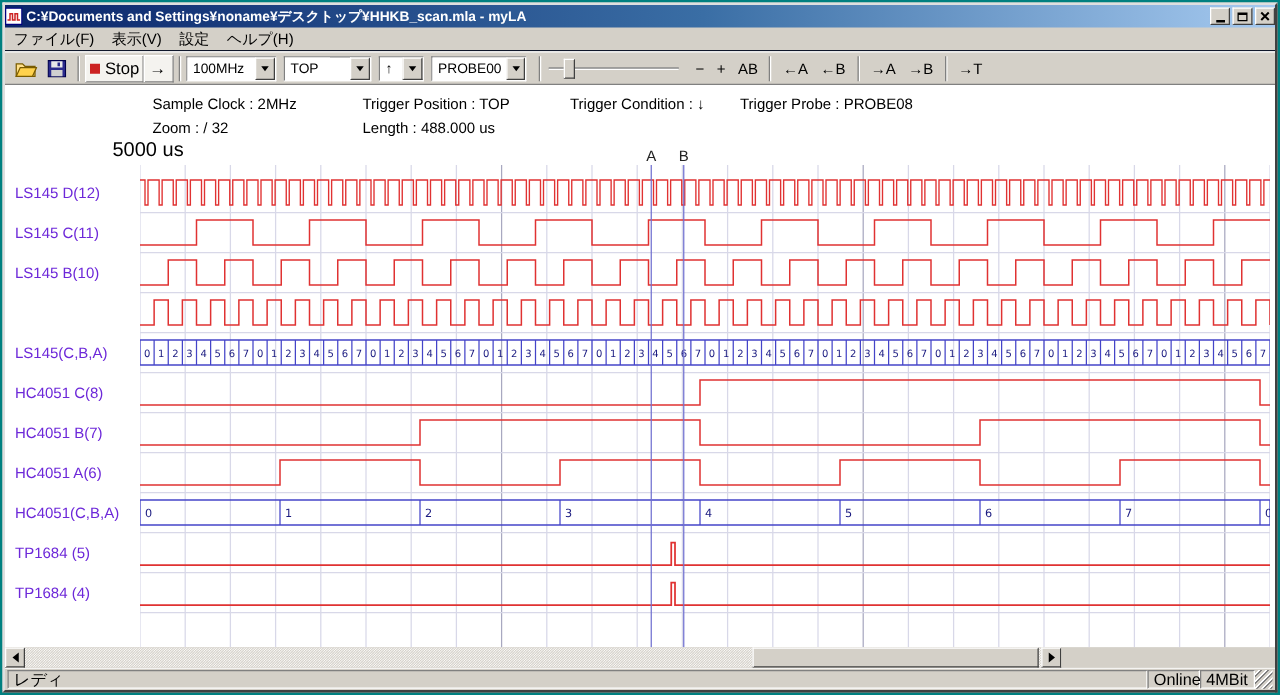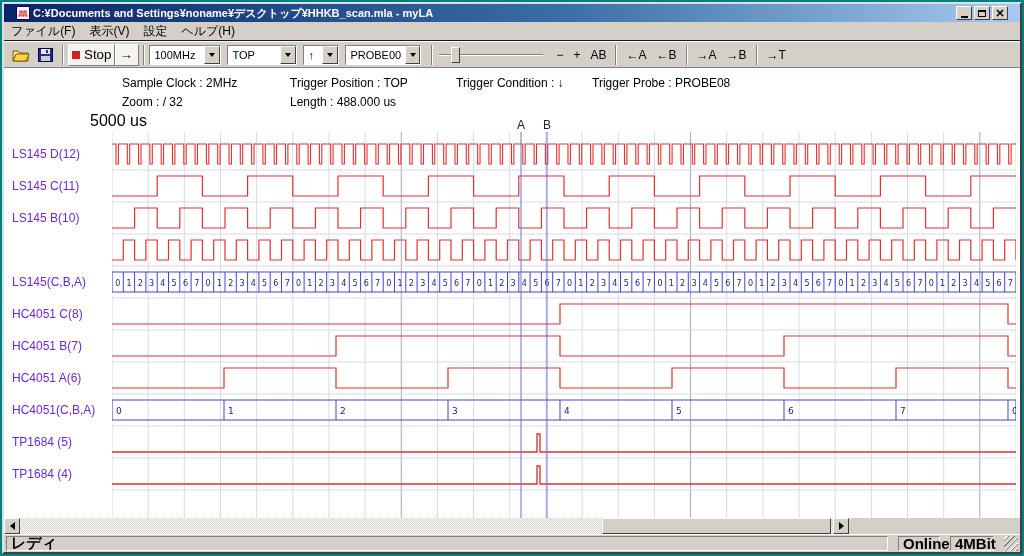--- a/index.html
+++ b/index.html
@@ -1,21 +1,21 @@
 <!DOCTYPE html>
 <html><head>
 <meta charset="utf-8">
 <style>
   *{margin:0;padding:0;box-sizing:border-box;}
   html,body{width:1024px;height:556px;overflow:hidden;}
   body{background:#008080;font-family:"Liberation Sans","DejaVu Sans",sans-serif;position:relative;}
   .window{position:absolute;left:2px;top:2px;width:1020px;height:552px;background:#d4d0c8;
     border:2px solid;border-color:#dfdfdf #404040 #404040 #dfdfdf;display:flex;flex-direction:column;}
   
-  .titlebar{height:18px;background:linear-gradient(90deg,#0a246a,#3a6ea5 55%,#a6caf0);display:flex;align-items:center;padding:0 12px;flex:0 0 auto;}
+  .titlebar{height:18px;background:linear-gradient(90deg,#0a246a,#3a6ea5 55%,#a6caf0);display:flex;align-items:center;padding:0 0;flex:0 0 auto;}
   .app-icon{width:14px;height:14px;margin-right:3px;flex:0 0 auto;}
   .title-text{color:#fff;font-size:11px;font-weight:bold;white-space:nowrap;overflow:hidden;flex:1;}
   .win-btns{display:flex;gap:2px;flex:0 0 auto;}
   .wbtn{width:16px;height:14px;background:#d4d0c8;border:1px solid;border-color:#ffffff #404040 #404040 #ffffff;
     display:flex;align-items:center;justify-content:center;padding:0;}
   .glyph-min{width:7px;height:2px;background:#000;margin-top:7px;}
   .glyph-max{width:8px;height:7px;border:1px solid #000;border-top:2px solid #000;}
   
   .menubar{height:19px;display:flex;align-items:center;padding-left:0;font-size:12px;border-bottom:1px solid #0f172a;flex:0 0 auto;}
   .menu-item{padding:2px 7px;}
@@ -47,21 +47,21 @@
     background-image:linear-gradient(45deg,#fff 25%,transparent 25%,transparent 75%,#fff 75%),linear-gradient(45deg,#fff 25%,transparent 25%,transparent 75%,#fff 75%);
     background-size:2px 2px;background-position:0 0,1px 1px;}
   .sb-btn{position:absolute;top:0;width:16px;height:16px;background:#d4d0c8;border:1px solid;border-color:#ffffff #404040 #404040 #ffffff;display:flex;align-items:center;justify-content:center;}
   .sb-left{left:0;} .sb-right{right:0;}
   .tri-left{width:0;height:0;border-top:4px solid transparent;border-bottom:4px solid transparent;border-right:5px solid #000;}
   .tri-right{width:0;height:0;border-top:4px solid transparent;border-bottom:4px solid transparent;border-left:5px solid #000;}
   .sb-track{position:absolute;left:16px;right:16px;top:0;bottom:0;}
   .sb-thumb{position:absolute;left:582px;top:0;width:229px;height:16px;background:#d4d0c8;border:1px solid;border-color:#ffffff #404040 #404040 #ffffff;}
   .hscroll-filler{position:absolute;left:845px;right:0;top:0;height:16px;background:#d4d0c8;}
   
-  .statusbar{height:18px;display:flex;align-items:stretch;gap:10px;padding:1px 2px;border-top:1px solid #ffffff;flex:0 0 auto;font-size:15px;font-weight:bold;}
+  .statusbar{height:18px;display:flex;align-items:stretch;gap:0;padding:1px 2px;border-top:1px solid #ffffff;flex:0 0 auto;font-size:13px;}
   .sb-panel{border:1px solid;border-color:#808080 #ffffff #ffffff #808080;display:flex;align-items:center;padding:0 4px;background:#d4d0c8;}
   .sb-main{flex:1;}
   .sb-cell{width:44px;justify-content:flex-start;}
   .size-grip{width:14px;background:
     repeating-linear-gradient(135deg,transparent 0 2px,#ffffff 2px 3px,#808080 3px 4px);}
 </style>
 </head>
 <body>
 
 <div class="window">

